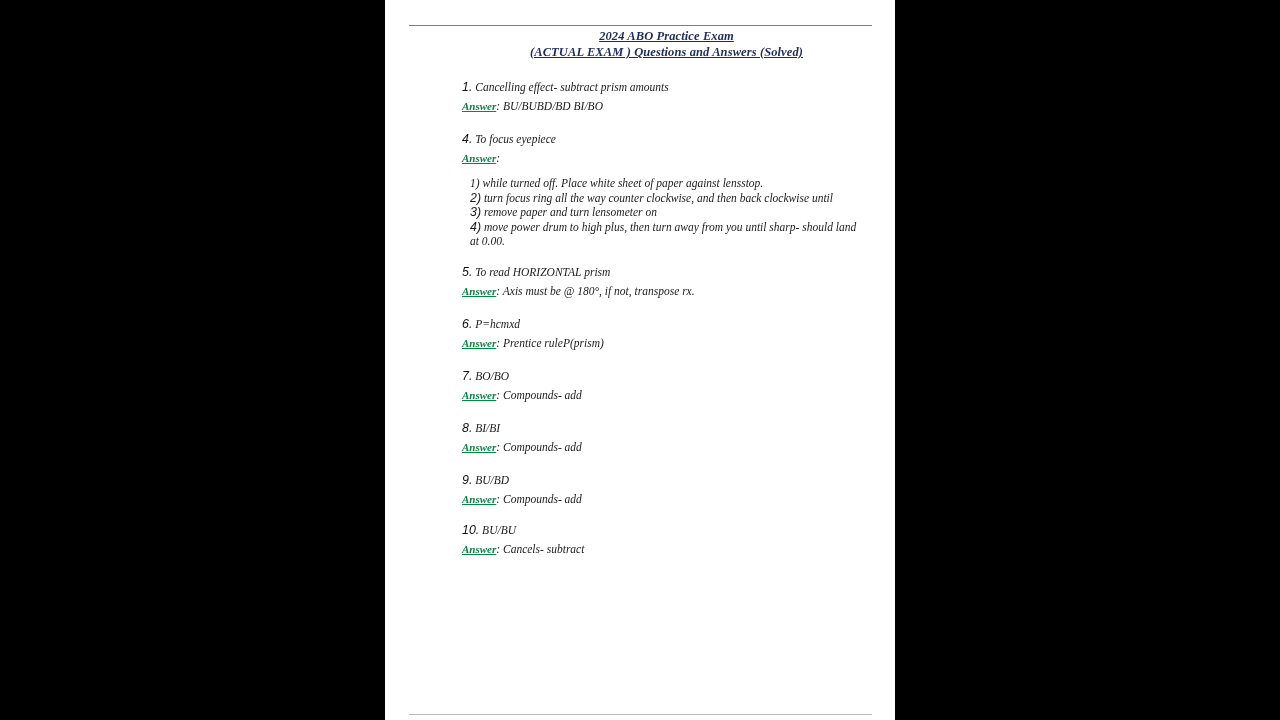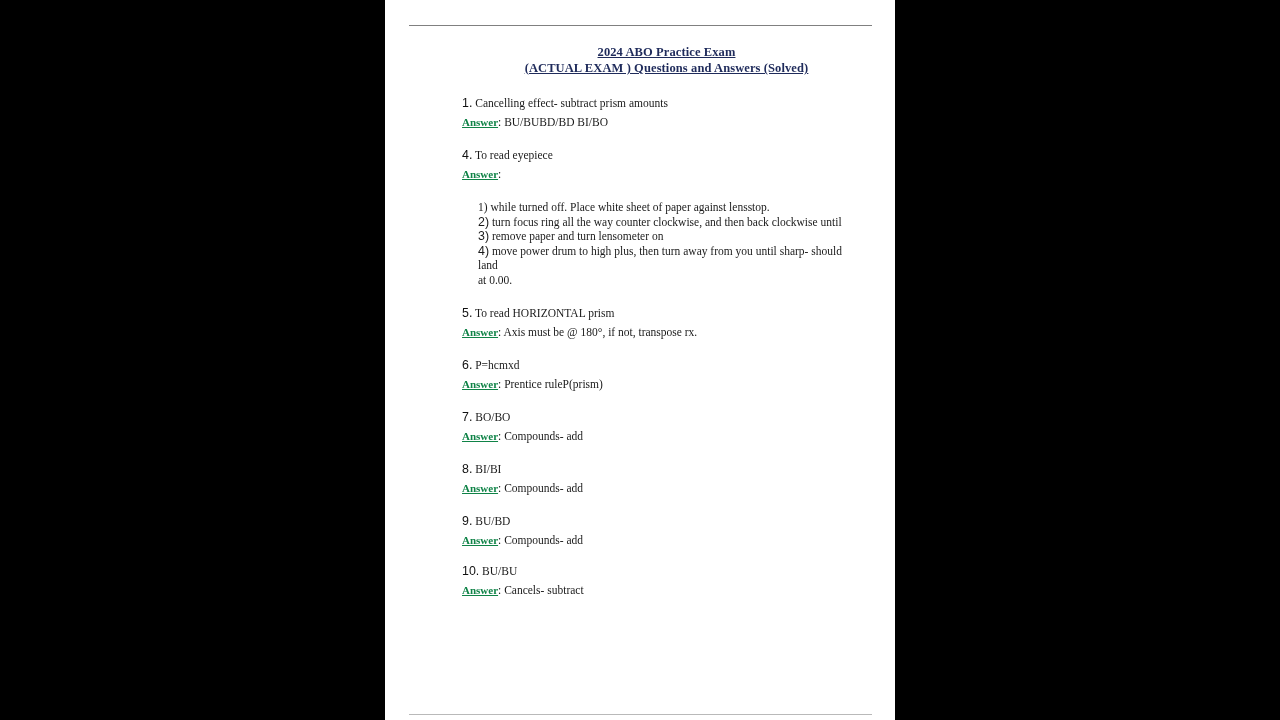--- a/index.html
+++ b/index.html
@@ -39,22 +39,23 @@
     width: 463px;
     height: 0;
     border-top: 1px solid #808080;
   }
   .rule-top { top: 25px; }
   .rule-bottom { top: 714px; border-top-color: #b9b9b9; }
 
   .content {
     position: absolute;
     left: 77px;
-    top: 44px;
+    top: 28px;
     width: 409px;
+    font-style: italic;
   }
 
   
   .doc-title {
     text-align: center;
     color: #1F2B5B;
     font-weight: bold;
     font-size: 12.5px;
     line-height: 16px;
     letter-spacing: 0.1px;
@@ -100,21 +101,21 @@
     font-weight: bold;
     text-decoration: underline;
     text-underline-offset: 1px;
     font-size: 11px;
   }
   .answer-colon {
     color: #1a1a1a;
   }
 
   .sub-list {
-    margin: 16px;
+    margin: 8px;
     padding: 0;
   }
   .sub-line {
     font-size: 11.5px;
     line-height: 14.6px;
     color: #1a1a1a;
   }
   .sub-num-sans {
     font-family: "Liberation Sans", "DejaVu Sans", sans-serif;
     font-size: 12.4px;
@@ -150,21 +151,21 @@
       <div class="qa-list">
 
         <div class="qa-item">
           <div class="line"><span class="qnum">1.</span><span class="qtext"> Cancelling effect- subtract prism amounts</span></div>
           <div class="line answer-line"><span class="answer-label">Answer</span><span class="answer-colon">:</span><span> BU/BUBD/BD BI/BO</span></div>
         </div>
 
 
 
         <div class="qa-item">
-          <div class="line"><span class="qnum">4.</span><span class="qtext"> To read eyepiece</span></div>
+          <div class="line"><span class="qnum">4.</span><span class="qtext"> To focus eyepiece</span></div>
           <div class="line answer-line"><span class="answer-label">Answer</span><span class="answer-colon">:</span><span></span></div>
 
           <div class="sub-list">
             <div class="sub-line"><span class="sub-num-serif">1)</span><span> while turned off. Place white sheet of paper against lensstop.</span></div>
 
             <div class="sub-line"><span class="sub-num-sans">2)</span><span> turn focus ring all the way counter clockwise, and then back clockwise until</span></div>
 
             <div class="sub-line"><span class="sub-num-sans">3)</span><span> remove paper and turn lensometer on</span></div>
 
             <div class="sub-line"><span class="sub-num-sans">4)</span><span> move power drum to high plus, then turn away from you until sharp- should land</span><span class="sub-wrap">at 0.00.</span></div>

